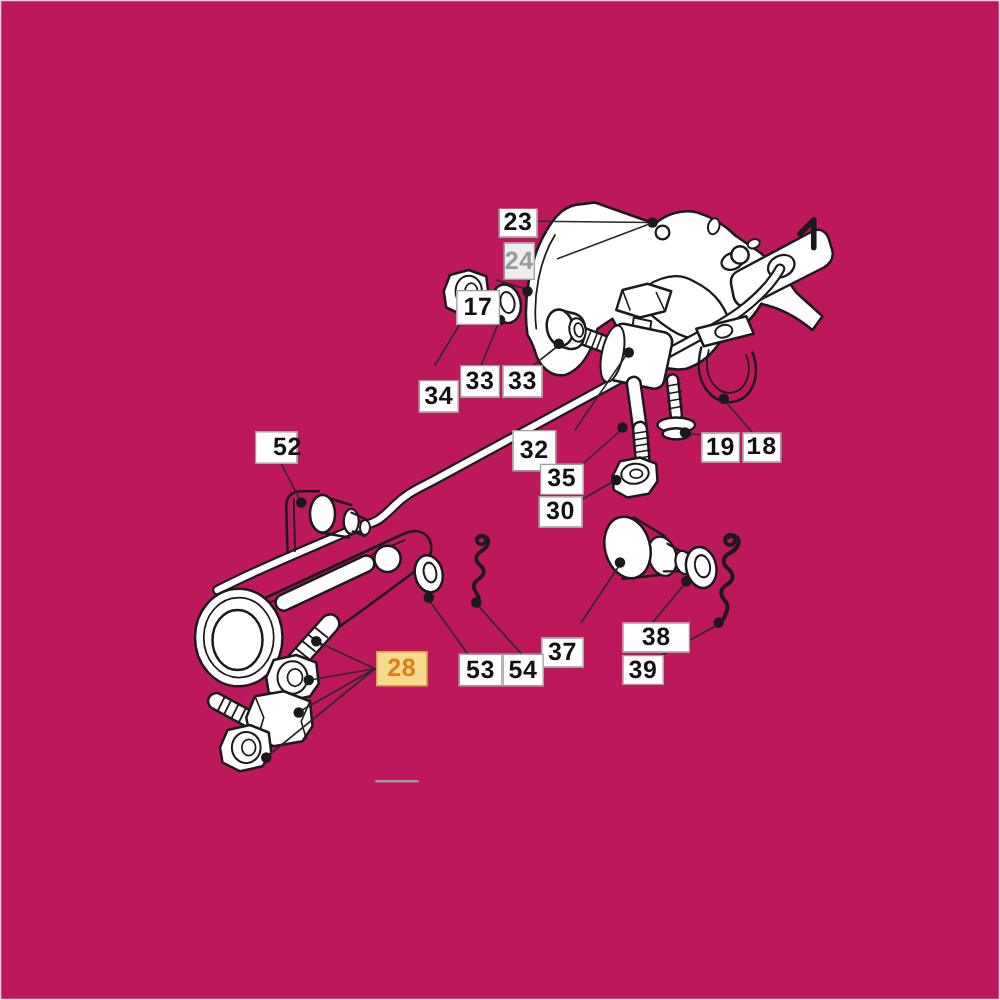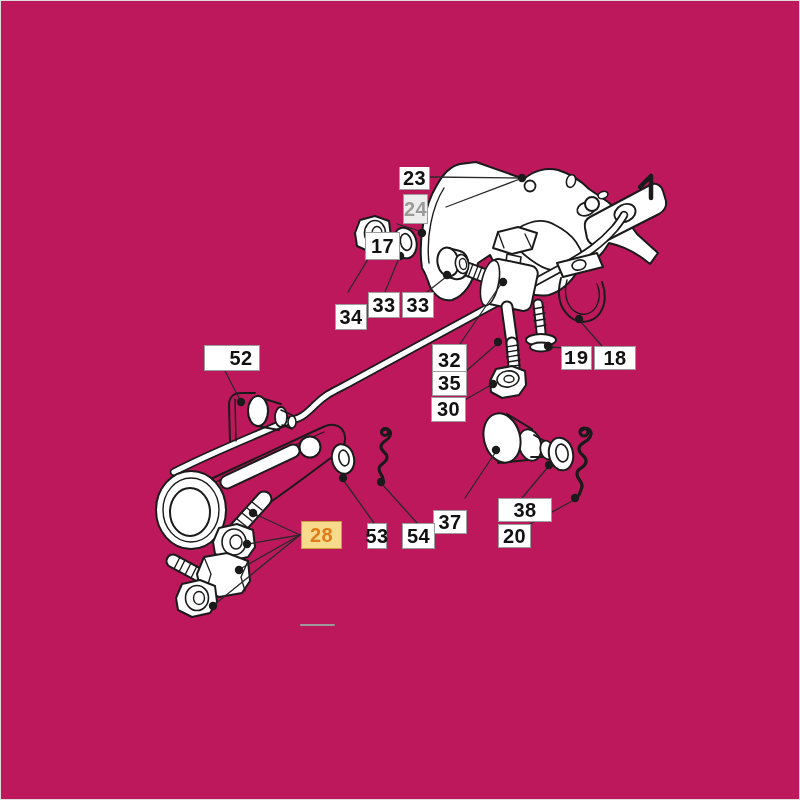--- a/index.html
+++ b/index.html
@@ -263,27 +263,27 @@
   </g>
 </svg>
 
 <div id="callouts">
       <div class="callout  clip-top" style="left: 398px; top: 166px; width: 31px; height: 23px;">23</div>
       <div class="callout " style="left: 364px; top: 195px; width: 35px; height: 28px; margin-top: 36px;">17</div>
       <div class="callout muted" style="left: 402px; top: 193px; width: 25px; height: 30px;">24</div>
       <div class="callout " style="left: 334px; top: 303px; width: 32px; height: 26px;">34</div>
       <div class="callout " style="left: 367px; top: 291px; width: 32px; height: 26px;">33</div>
       <div class="callout " style="left: 401px; top: 291px; width: 32px; height: 26px;">33</div>
-      <div class="callout " style="left: 203px; top: 344px; width: 56px; height: 26px; padding-left: 18px;">52</div>
-      <div class="callout " style="left: 431px; top: 343px; width: 35px; height: 33px;">32</div>
+      <div class="callout " style="left: 203px; top: 344px; width: 34px; height: 26px; padding-left: 18px;">52</div>
+      <div class="callout " style="left: 409px; top: 343px; width: 35px; height: 33px;">32</div>
       <div class="callout " style="left: 431px; top: 370px; width: 35px; height: 25px;">35</div>
       <div class="callout " style="left: 430px; top: 396px; width: 35px; height: 25px;">30</div>
-      <div class="callout " style="left: 560px; top: 345px; width: 31px; height: 24px; font-family: Liberation Mono, monospace;">19</div>
-      <div class="callout " style="left: 593px; top: 345px; width: 42px; height: 24px;">18</div>
+      <div class="callout " style="left: 560px; top: 345px; width: 31px; height: 24px;">19</div>
+      <div class="callout " style="left: 593px; top: 345px; width: 31px; height: 24px; font-family: Liberation Mono, monospace;">18</div>
       <div class="callout " style="left: 432px; top: 497px; width: 34px; height: 24px; margin-top: 12px;">37</div>
       <div class="callout " style="left: 497px; top: 497px; width: 54px; height: 24px;">38</div>
-      <div class="callout " style="left: 497px; top: 523px; width: 33px; height: 24px;">20</div>
-      <div class="callout " style="left: 366px; top: 522px; width: 20px; height: 26px;">53</div>
+      <div class="callout " style="left: 497px; top: 523px; width: 33px; height: 24px;">39</div>
+      <div class="callout " style="left: 366px; top: 522px; width: 35px; height: 26px;">53</div>
       <div class="callout " style="left: 401px; top: 522px; width: 33px; height: 26px;">54</div>
       <div class="callout highlight" style="left: 300px; top: 520px; width: 41px; height: 28px;">28</div>
     </div>
 
 </div>
 
 </body></html>

